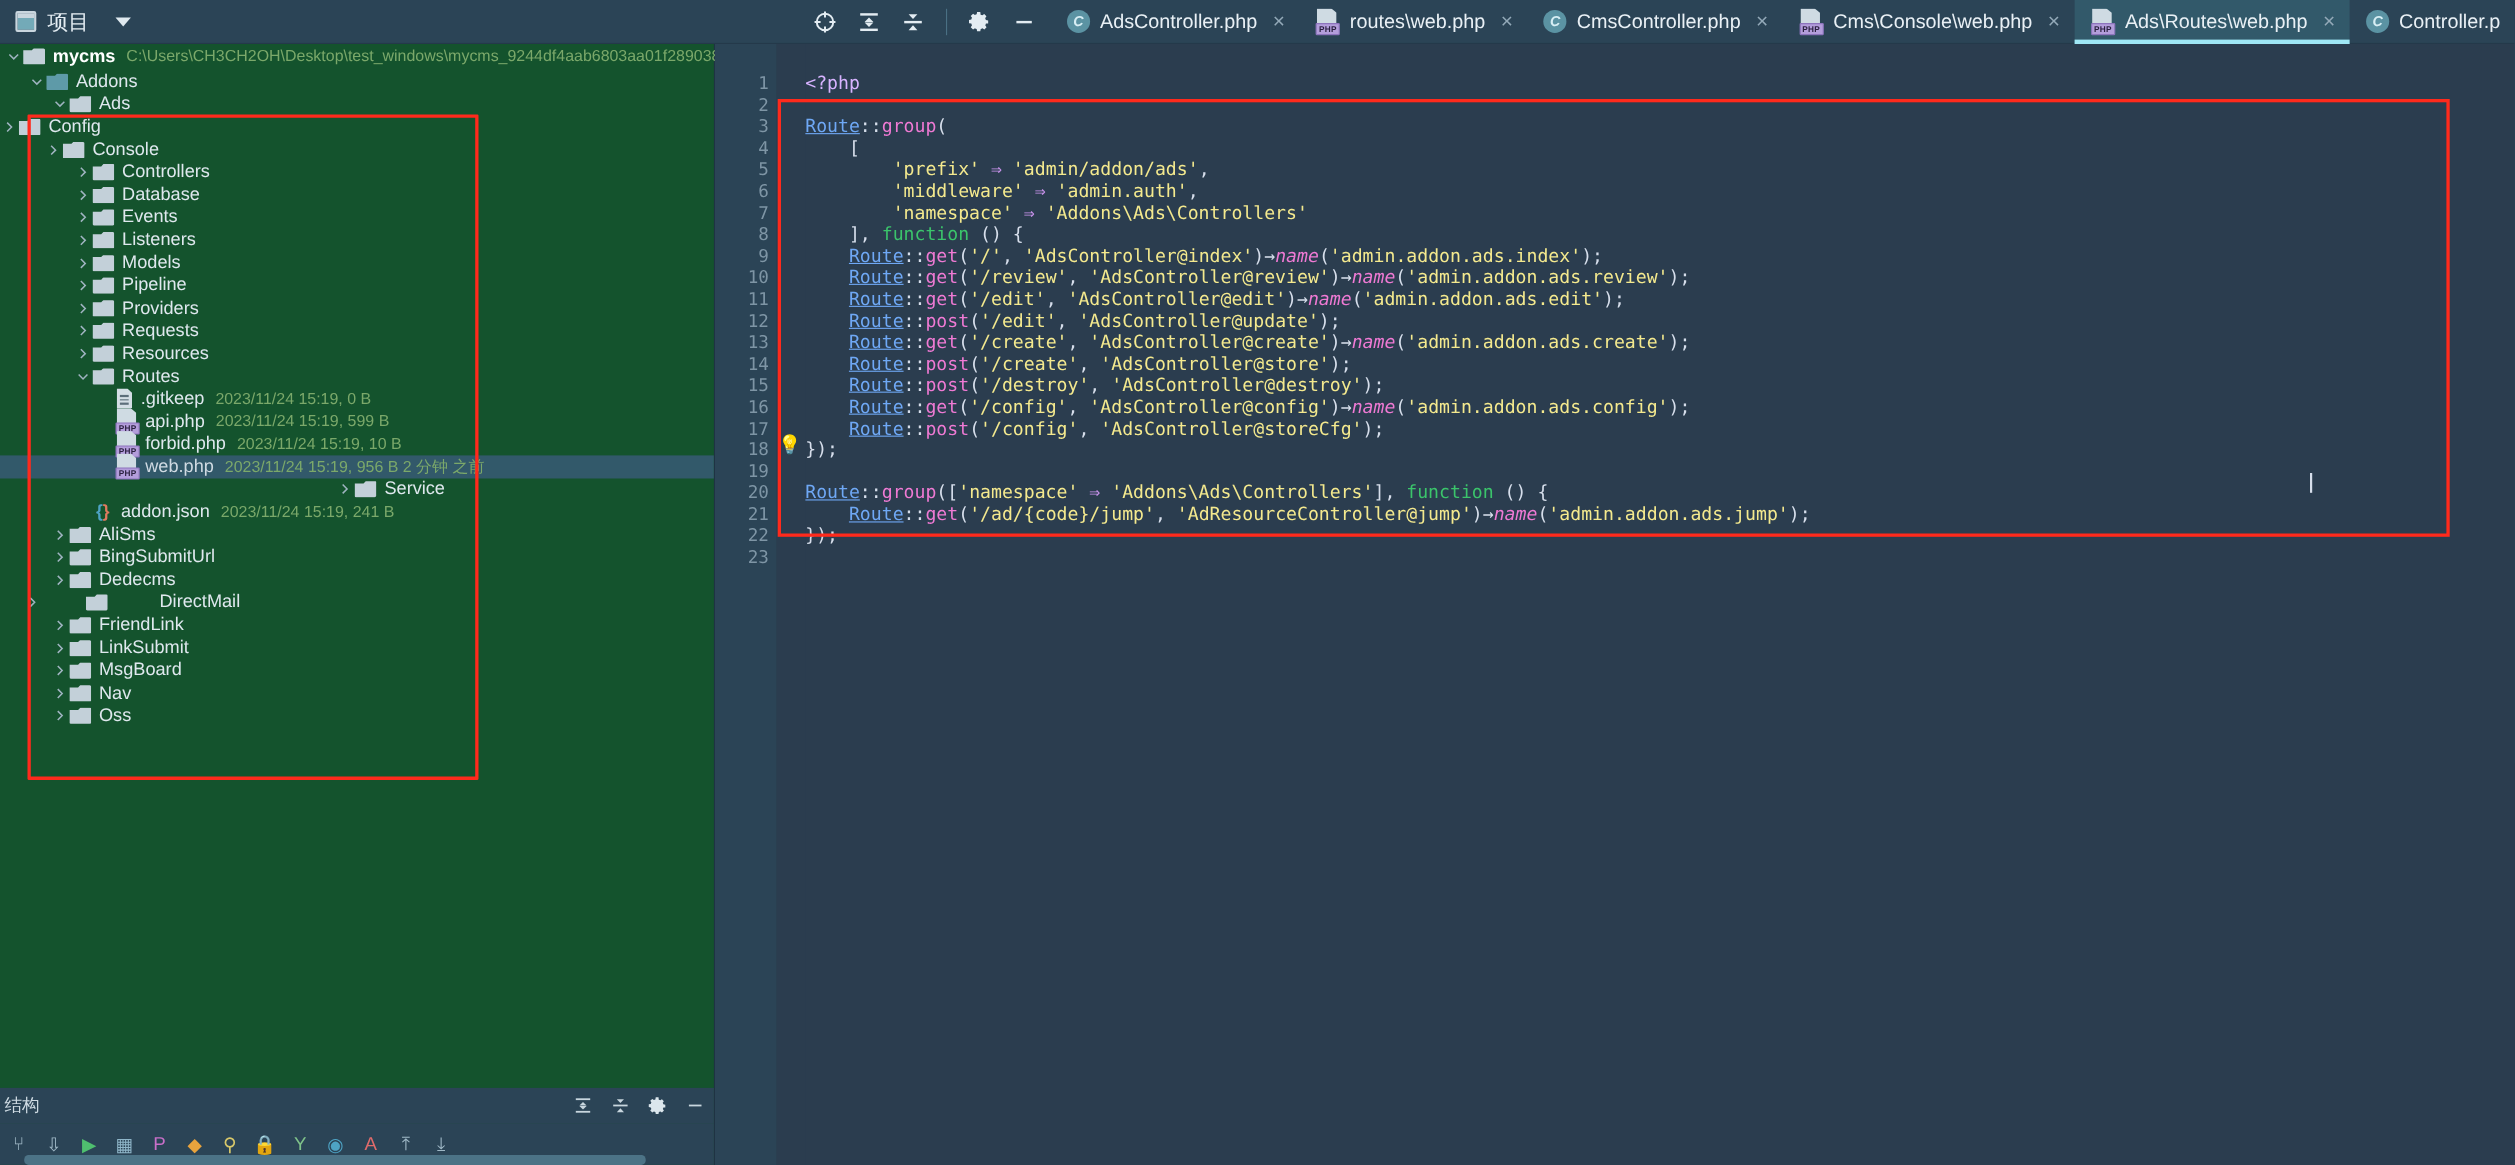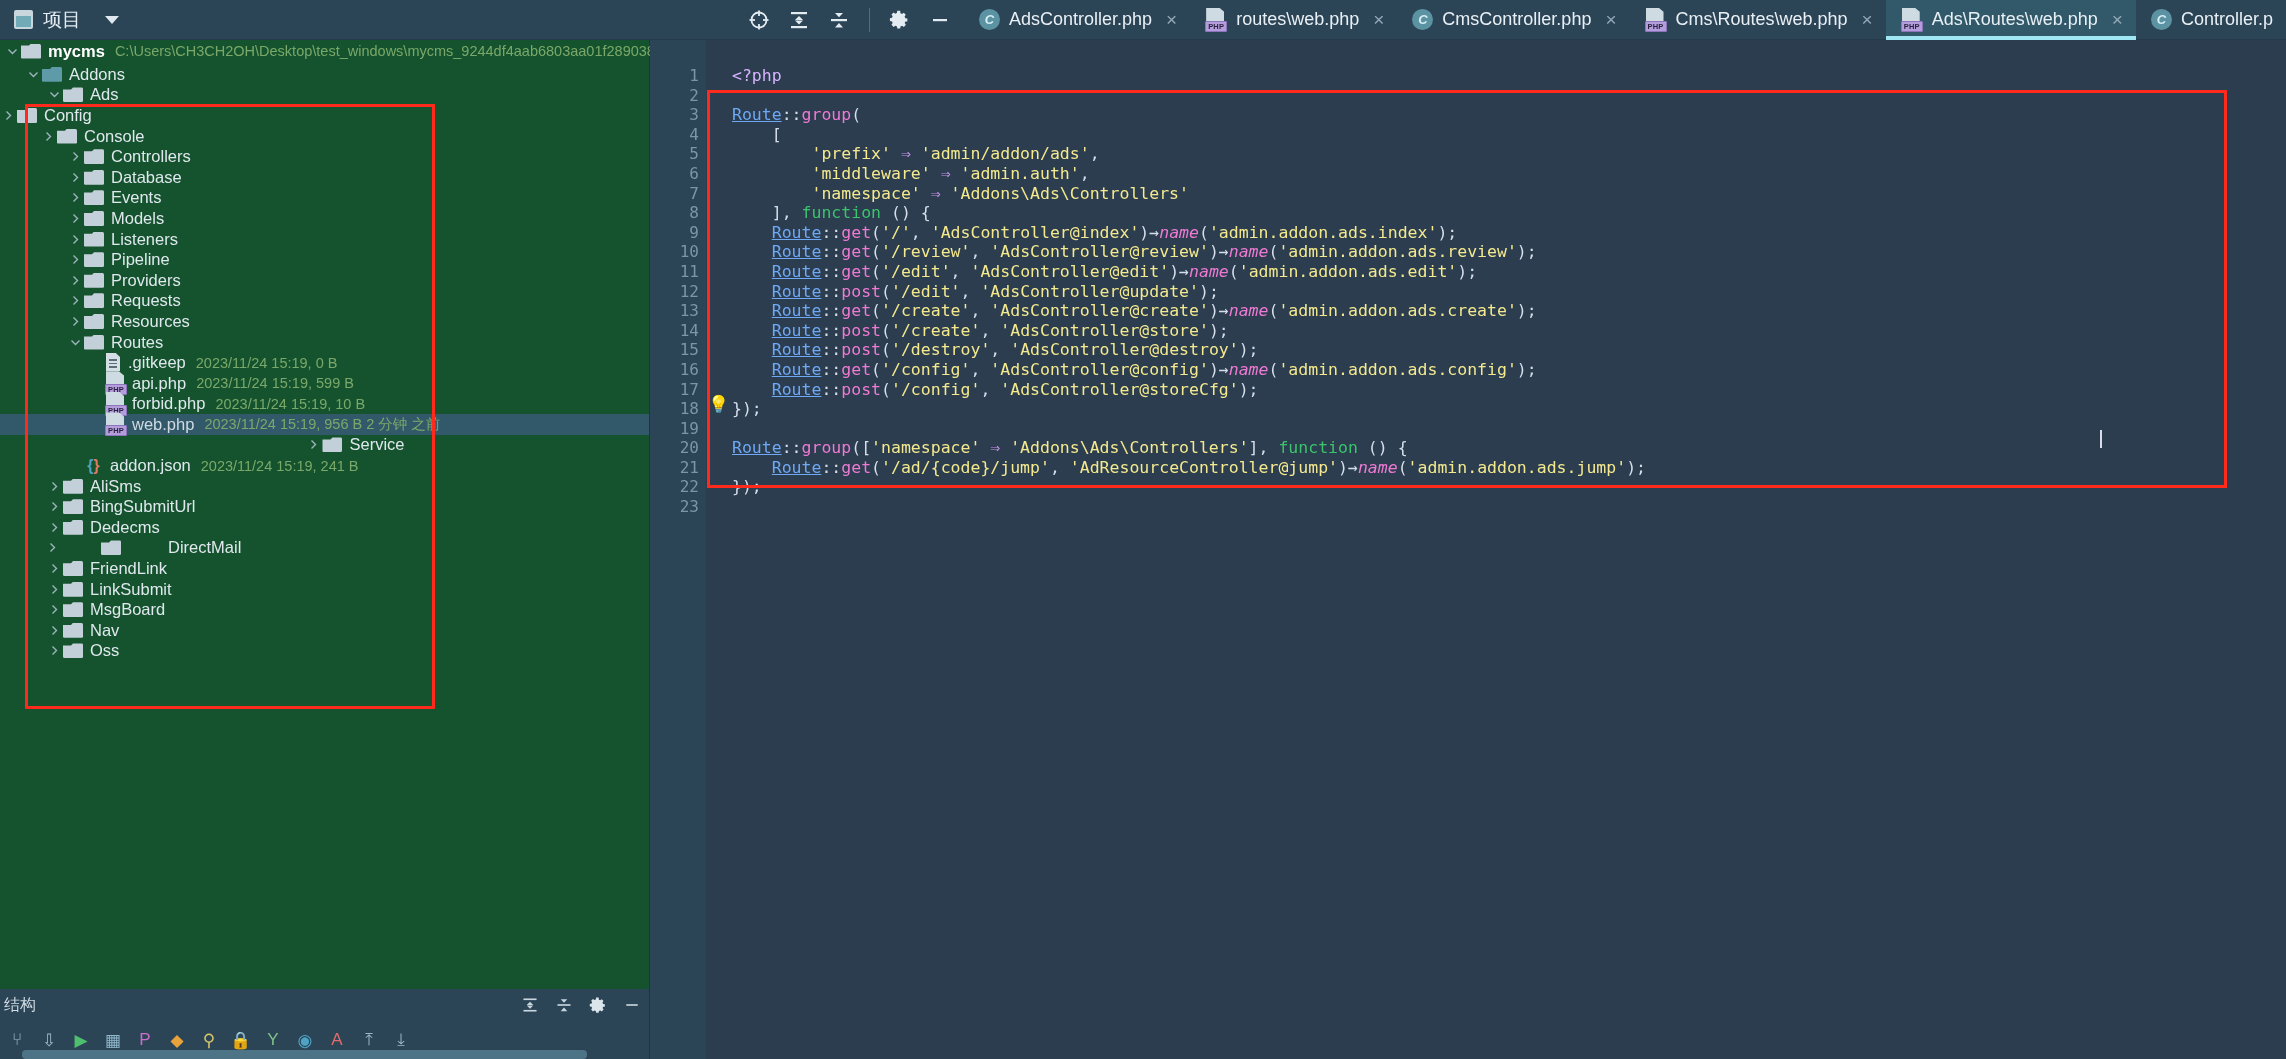--- a/index.html
+++ b/index.html
@@ -233,21 +233,21 @@
       <div class="tab">
         <span class="ico-class">C</span>
         <span>CmsController.php</span>
         <span class="x">×</span>
       </div>
       <div class="tab">
         <span class="ico-php">
             <span class="sheet"></span>
             <span class="tag">PHP</span>
           </span>
-        <span>Cms\Routes\web.php</span>
+        <span>Cms\Console\web.php</span>
         <span class="x">×</span>
       </div>
       <div class="tab active">
         <span class="ico-php">
             <span class="sheet"></span>
             <span class="tag">PHP</span>
           </span>
         <span>Ads\Routes\web.php</span>
         <span class="x">×</span>
       </div>
@@ -355,32 +355,32 @@
           </div>
           <div class="row" style="padding-left: 67px;">
             <span class="arrow">
               <svg width="11" height="11" viewBox="0 0 11 11">
                 <path d="M3.5 1.5 L7.5 5.5 L3.5 9.5" fill="none" stroke="#9fb3c0" stroke-width="1.4"></path>
               </svg>
             </span>
             <span class="fold">
               <span class="f"></span>
             </span>
+            <span class="nm">Listeners</span>
+          </div>
+          <div class="row" style="padding-left: 67px;">
+            <span class="arrow">
+              <svg width="11" height="11" viewBox="0 0 11 11">
+                <path d="M3.5 1.5 L7.5 5.5 L3.5 9.5" fill="none" stroke="#9fb3c0" stroke-width="1.4"></path>
+              </svg>
+            </span>
+            <span class="fold">
+              <span class="f"></span>
+            </span>
             <span class="nm">Models</span>
-          </div>
-          <div class="row" style="padding-left: 67px;">
-            <span class="arrow">
-              <svg width="11" height="11" viewBox="0 0 11 11">
-                <path d="M3.5 1.5 L7.5 5.5 L3.5 9.5" fill="none" stroke="#9fb3c0" stroke-width="1.4"></path>
-              </svg>
-            </span>
-            <span class="fold">
-              <span class="f"></span>
-            </span>
-            <span class="nm">Listeners</span>
           </div>
           <div class="row" style="padding-left: 67px;">
             <span class="arrow">
               <svg width="11" height="11" viewBox="0 0 11 11">
                 <path d="M3.5 1.5 L7.5 5.5 L3.5 9.5" fill="none" stroke="#9fb3c0" stroke-width="1.4"></path>
               </svg>
             </span>
             <span class="fold">
               <span class="f"></span>
             </span>
@@ -513,21 +513,21 @@
             <span class="arrow">
               <svg width="11" height="11" viewBox="0 0 11 11">
                 <path d="M3.5 1.5 L7.5 5.5 L3.5 9.5" fill="none" stroke="#9fb3c0" stroke-width="1.4"></path>
               </svg>
             </span>
             <span class="fold">
               <span class="f"></span>
             </span>
             <span class="nm">Dedecms</span>
           </div>
-          <div class="row" style="padding-left: 44px; gap: 40px;">
+          <div class="row" style="padding-left: 21px; gap: 40px;">
             <span class="arrow">
               <svg width="11" height="11" viewBox="0 0 11 11">
                 <path d="M3.5 1.5 L7.5 5.5 L3.5 9.5" fill="none" stroke="#9fb3c0" stroke-width="1.4"></path>
               </svg>
             </span>
             <span class="fold">
               <span class="f"></span>
             </span>
             <span class="nm">DirectMail</span>
           </div>

